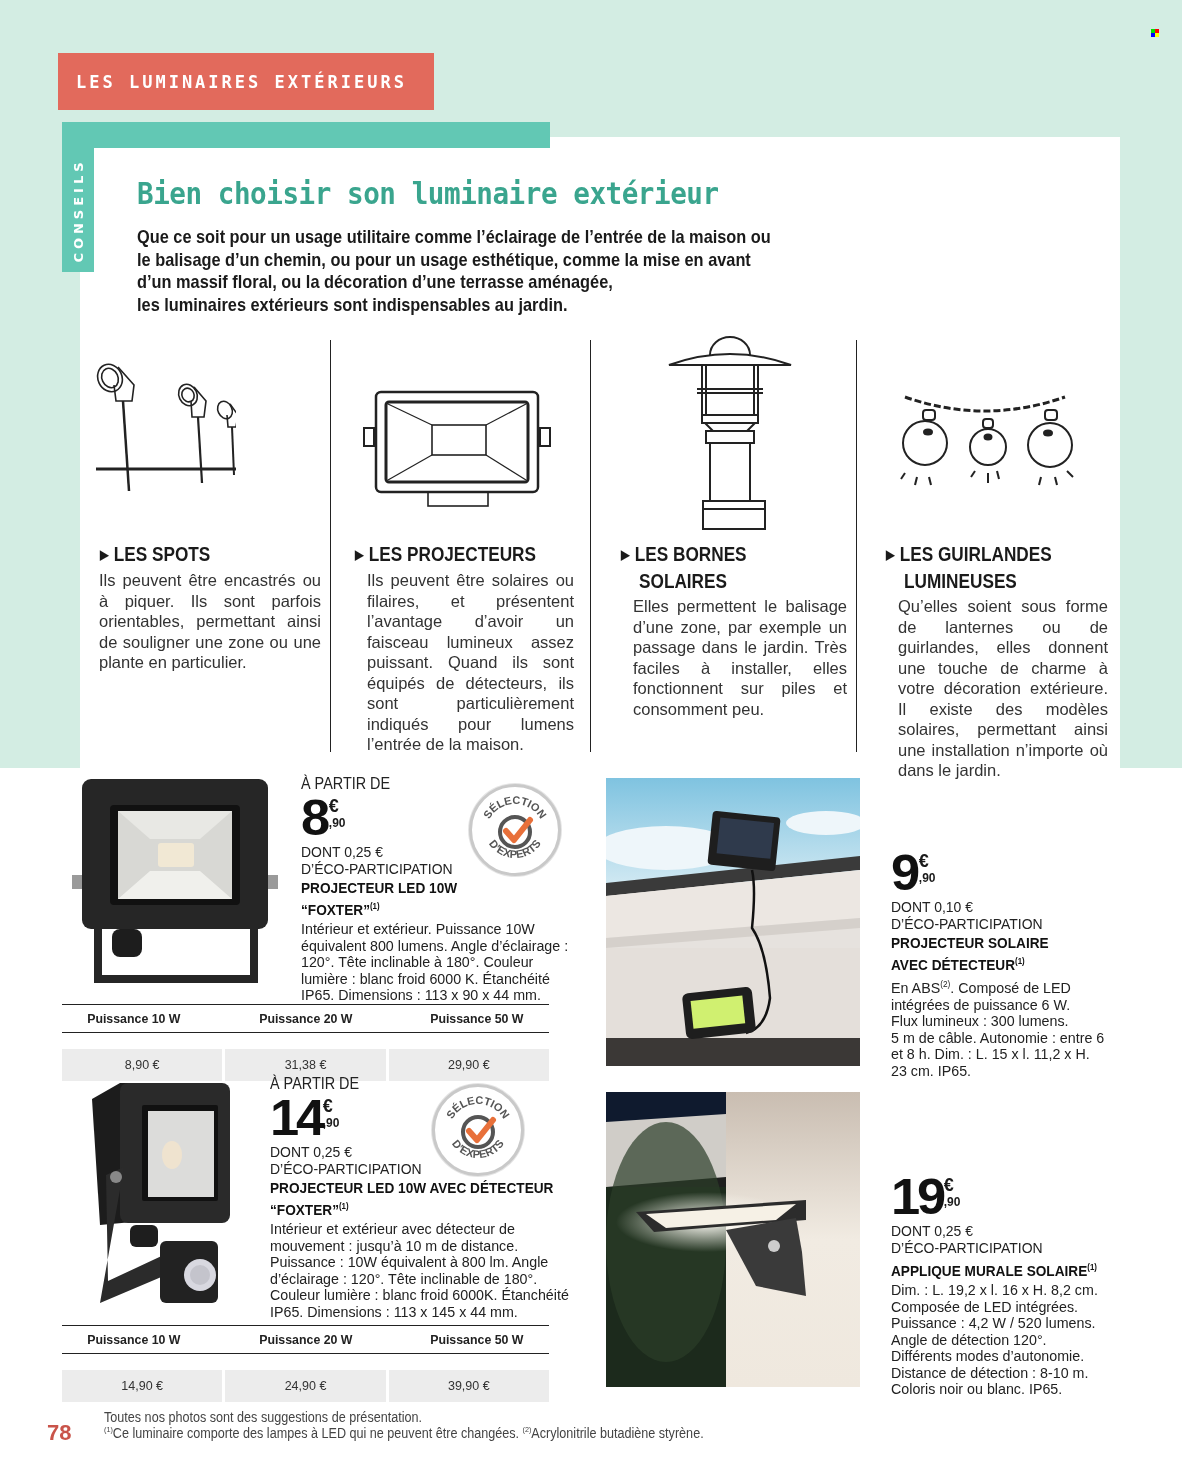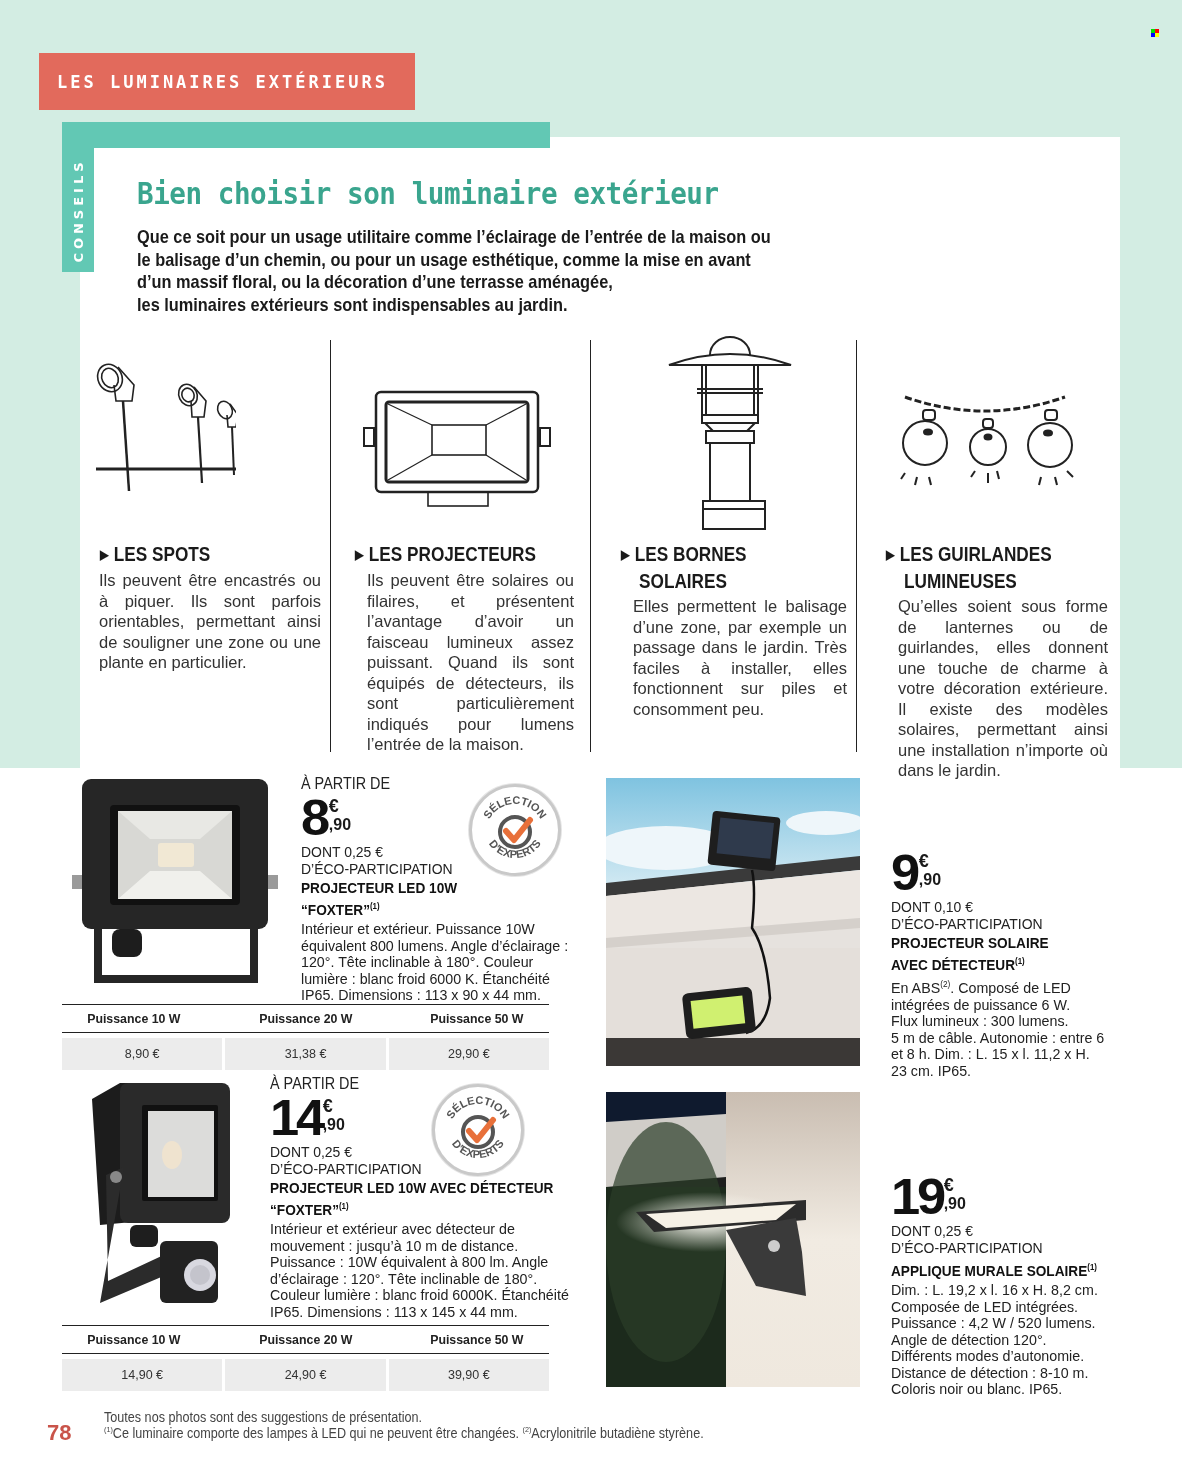--- a/index.html
+++ b/index.html
@@ -3,21 +3,21 @@
 <meta charset="utf-8">
 <style>
   * { box-sizing: border-box; margin: 0; padding: 0; }
   html, body { width: 1182px; height: 1477px; background: #ffffff; overflow: hidden; }
   body { position: relative; font-family: "Liberation Sans", sans-serif; color: #1a1a1a; }
 
   .mint-bg { position: absolute; left: 0; top: 0; width: 1182px; height: 768px; background: #d3ede3; }
   .cmyk-marks { position: absolute; left: 1151px; top: 29px; width: 8px; height: 8px; }
   .cmyk-marks span { position: absolute; width: 4px; height: 4px; }
 
-  .header-band { position: absolute; left: 39px; top: 53px; width: 376px; height: 57px; background: #e26a5c;
+  .header-band { position: absolute; left: 58px; top: 53px; width: 376px; height: 57px; background: #e26a5c;
     display: flex; align-items: center; padding-left: 18px; }
   .header-band span { color: #fff; font-family: "DejaVu Sans Mono", monospace; font-weight: bold; font-size: 17px; letter-spacing: 3px; }
 
   .teal-bar { position: absolute; left: 62px; top: 122px; width: 488px; height: 26px; background: #62c8b4; }
   .conseils-tab { position: absolute; left: 62px; top: 148px; width: 32px; height: 124px; background: #62c8b4;
     display: flex; align-items: center; justify-content: center; }
   .conseils-tab span { color: #fff; font-weight: bold; font-size: 13px; letter-spacing: 4px; transform: rotate(-90deg); white-space: nowrap; font-family: "DejaVu Sans", sans-serif; }
 
   .white-panel { position: absolute; left: 80px; top: 148px; width: 1040px; height: 620px; background: #fff; }
   .white-panel-top { position: absolute; left: 550px; top: 137px; width: 570px; height: 11px; background: #fff; }
@@ -37,35 +37,35 @@
   .cat-title .l2 { padding-left: 21px; display: block; }
   .cat-text { position: absolute; font-size: 16.5px; line-height: 20.5px; color: #333; text-align: justify; margin-left: 12px; }
 
   .product-photo { position: absolute; overflow: hidden; }
   .price-block { position: absolute; }
   .from-label { font-size: 16px; color: #222; transform: scaleX(0.9); transform-origin: left; white-space: nowrap; }
   .price { display: flex; align-items: flex-start; line-height: 1; }
   .price .int { font-weight: bold; font-size: 50px; letter-spacing: -3px; color: #111; transform: scaleX(1.05); transform-origin: left; }
   .price .cur { display: flex; flex-direction: column; margin-left: 3px; }
   .price .cur .eur { font-weight: bold; font-size: 18px; margin-top: 4px; }
-  .price .cur .cents { font-weight: bold; font-size: 16px; margin-top: 2px; }
+  .price .cur .cents { font-weight: bold; font-size: 12px; margin-top: 2px; }
   .eco { font-size: 15.5px; line-height: 17px; color: #222; transform: scaleX(0.9); transform-origin: left; white-space: nowrap; }
   .prod-name { font-weight: bold; font-size: 15.5px; line-height: 18px; color: #111; transform: scaleX(0.88); transform-origin: left; white-space: nowrap; margin-top: 2px; }
   .prod-name sup { font-size: 9px; }
   .prod-desc { font-size: 15.5px; line-height: 16.5px; color: #222; transform: scaleX(0.92); transform-origin: left; white-space: nowrap; margin-top: 2px; }
   .prod-desc sup { font-size: 9px; }
 
   .badge { position: absolute; width: 92px; height: 92px; border-radius: 50%; background: #fff; border: 3px solid #c9c9c9;
     box-shadow: 0 0 0 1px #e5e5e5; }
   .badge svg { position: absolute; left: 0; top: 0; }
 
   .price-table { position: absolute; left: 62px; width: 487px; }
   .price-table .hdr { display: flex; border-bottom: 1px solid #222; height: 28px; align-items: center; gap: 28px; }
   .price-table .hdr div { flex: 1; text-align: center; font-weight: bold; font-size: 13px; color: #222; transform: scaleX(0.95); }
-  .price-table .row { display: flex; gap: 3px; height: 32px; margin-top: 5px; }
+  .price-table .row { display: flex; gap: 3px; height: 32px; margin-top: 16px; }
   .price-table .row div { flex: 1; background: #ececec; display: flex; align-items: center; justify-content: center; font-size: 12.5px; color: #333; }
 
   .page-num { position: absolute; left: 47px; top: 1420px; font-weight: bold; font-size: 22px; color: #c9544a; text-align: center; }
   .footnote { position: absolute; left: 104px; font-size: 14px; color: #444; white-space: nowrap; transform: scaleX(0.9); transform-origin: left; }
   .footnote sup { font-size: 8px; }
 </style>
 </head>
 <body>
 
 <div class="mint-bg"></div>

